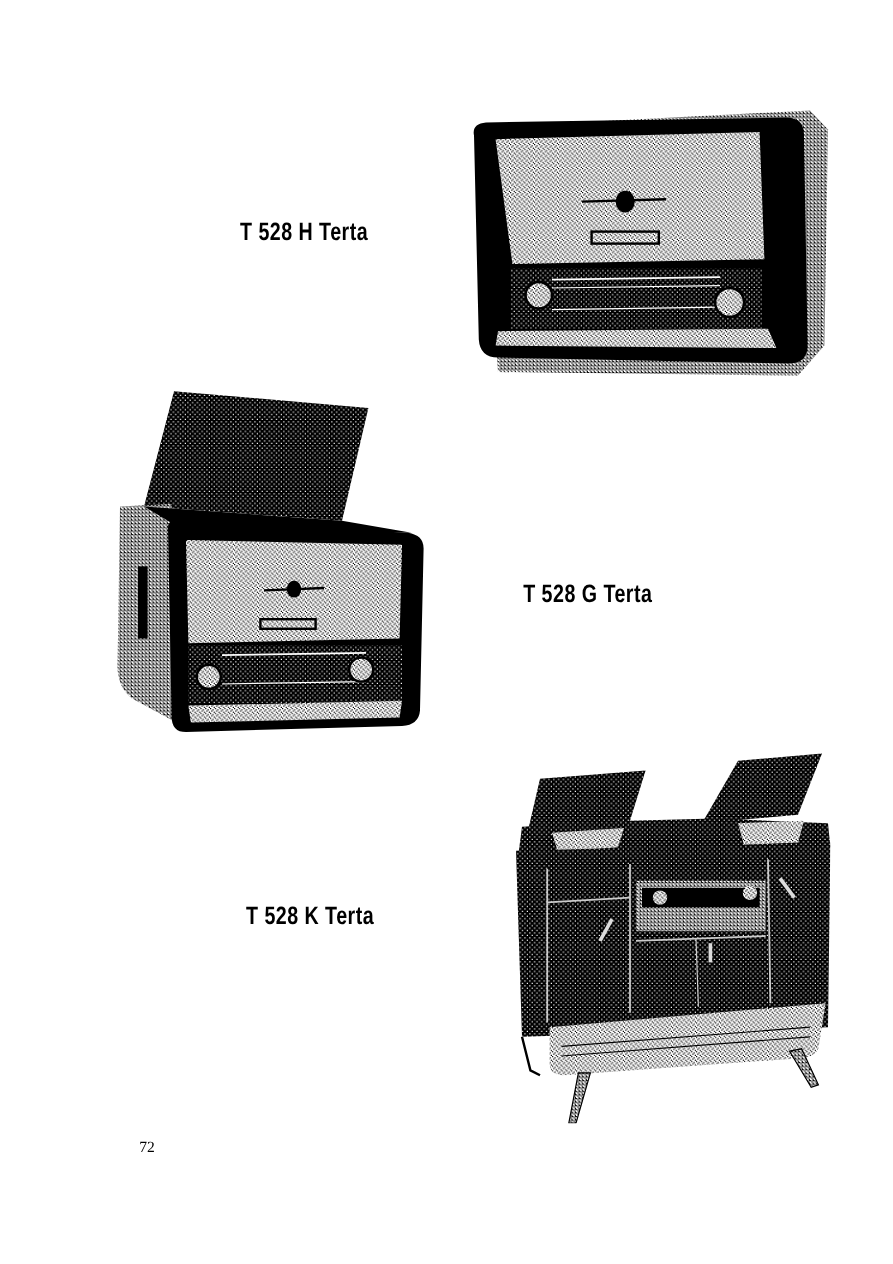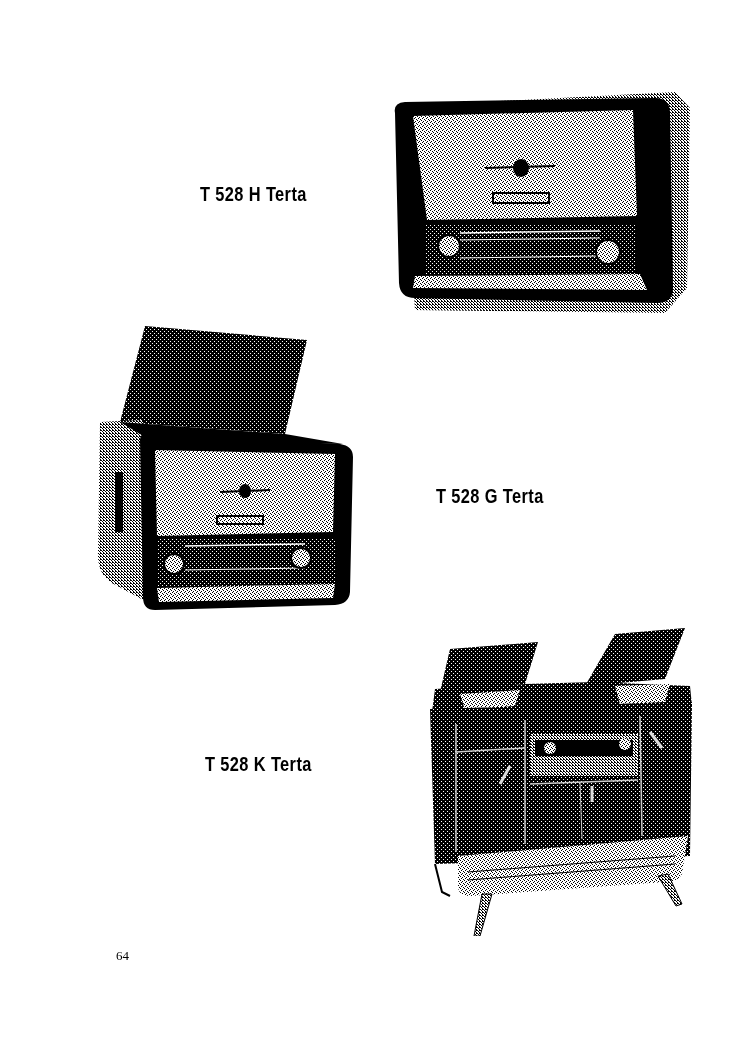--- a/index.html
+++ b/index.html
@@ -137,13 +137,13 @@
     <line x1="48" y1="248" x2="255" y2="232" stroke="#000" stroke-width="1"></line>
     <line x1="48" y1="256" x2="255" y2="240" stroke="#000" stroke-width="1"></line>
 
     <path d="M62 270 L72 270 L60 312 L54 312 Z" fill="url(#ditherMid)" stroke="#000" stroke-width="1"></path>
     <path d="M238 252 L248 250 L262 280 L256 282 Z" fill="url(#ditherMid)" stroke="#000" stroke-width="1"></path>
     <path d="M15 240 L22 268 L30 272" fill="none" stroke="#000" stroke-width="2"></path>
   </svg>
 </div>
 <div class="caption" style="left:205px; top:752px;">T 528 K Terta</div>
 
-<div class="pagenum" style="left:116px; top:948px;">64</div>
+<div class="pagenum" style="left:116px; top:948px;">72</div>
 
 </body></html>

